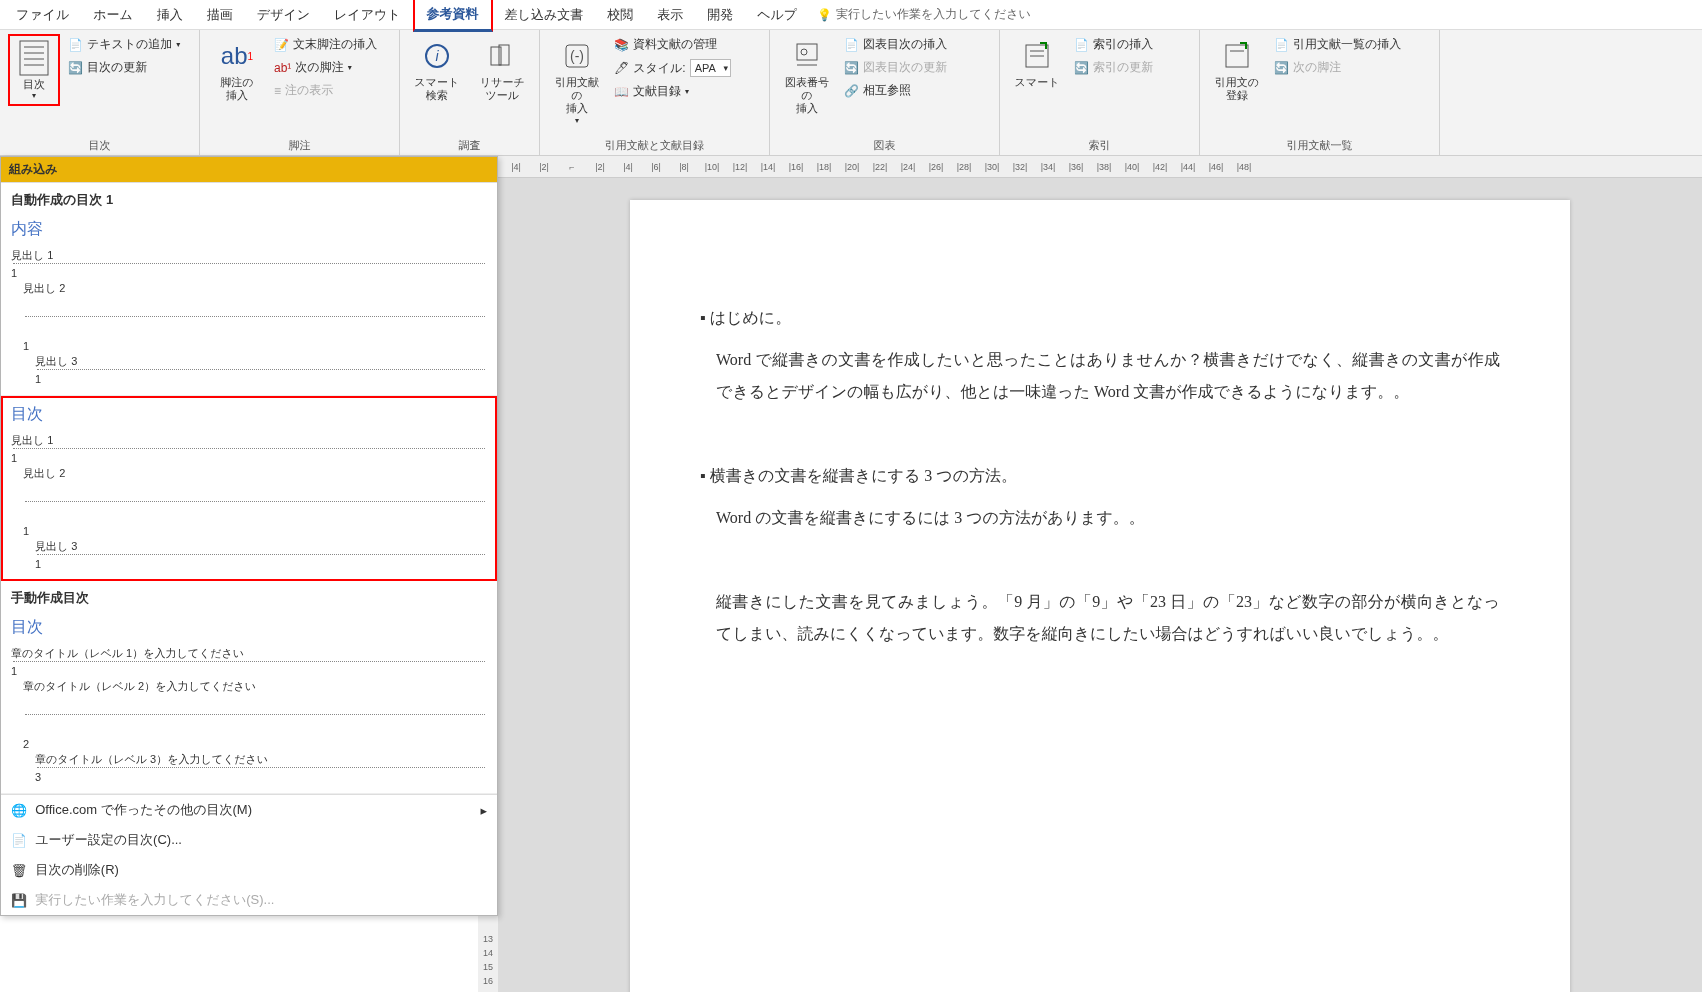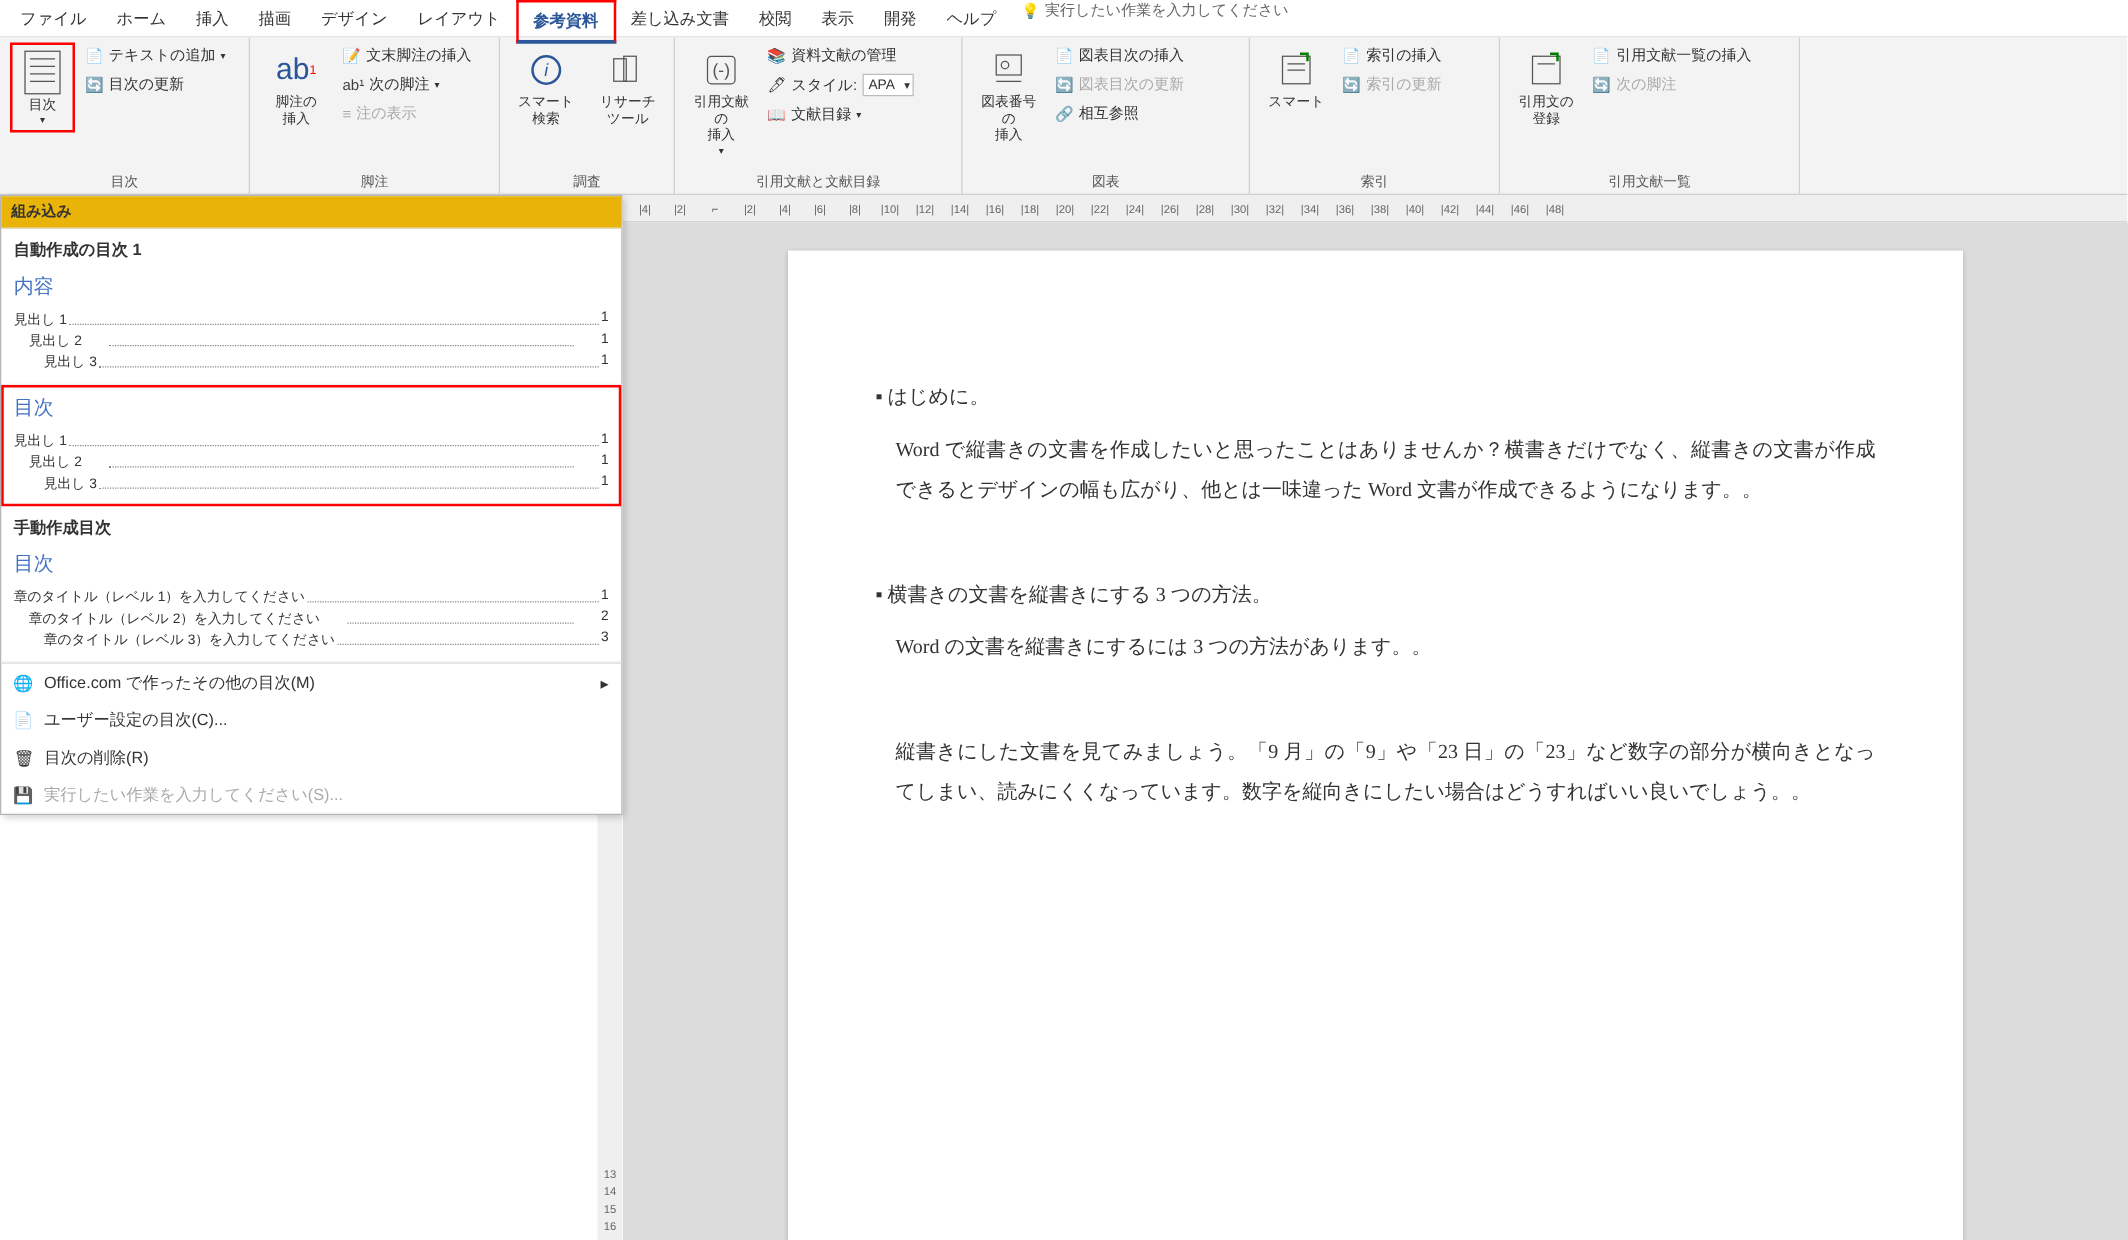--- a/index.html
+++ b/index.html
@@ -1,19 +1,19 @@
 <!DOCTYPE html>
 <html><head>
 <meta charset="utf-8">
 <style>
 * { margin: 0; padding: 0; box-sizing: border-box; font-family: "Yu Gothic UI", "Meiryo", sans-serif; }
 body { background: #fff; font-size: 12px; color: #333; overflow: hidden; width: 1702px; height: 992px; position: relative; }
 
 
-.menubar { display: flex; align-items: flex-start; height: 30px; background: #fff; border-bottom: 1px solid #ddd; padding: 0 4px; }
+.menubar { display: flex; align-items: center; height: 30px; background: #fff; border-bottom: 1px solid #ddd; padding: 0 4px; }
 .menubar .tab { padding: 6px 12px; cursor: pointer; font-size: 13px; }
 .menubar .tab.active { color: #2b579a; font-weight: bold; border-bottom: 3px solid #2b579a; }
 .red-box-tab { border: 2px solid red; }
 .search-area { display: flex; align-items: center; margin-left: 8px; color: #666; }
 .search-area .icon { margin-right: 4px; }
 
 
 .ribbon { display: flex; background: #f3f3f3; border-bottom: 1px solid #cfcfcf; height: 126px; }
 .ribbon-group { border-right: 1px solid #d0d0d0; padding: 4px 8px 2px 8px; display: flex; flex-direction: column; justify-content: space-between; }
 .ribbon-group-body { display: flex; align-items: flex-start; gap: 8px; flex: 1; }
@@ -25,21 +25,21 @@
 .small-row.disabled { color: #aaa; }
 .col { display: flex; flex-direction: column; justify-content: flex-start; gap:2px; }
 .red-box-btn { border: 2px solid red; }
 
 
 .toc-dropdown { position: absolute; left: 0; top: 156px; width: 498px; background: #fff; border: 1px solid #b5b5b5; box-shadow: 2px 2px 6px rgba(0,0,0,0.2); z-index: 100; }
 .toc-section-header { background: #eab308; padding: 4px 8px; font-size: 12px; font-weight: bold; border-bottom: 1px solid #ddd; }
 .toc-item { padding: 8px 10px; border-bottom: 1px solid #eee; cursor:pointer;}
 .toc-item-title { font-size: 13px; font-weight: bold; margin-bottom: 10px; }
 .toc-heading { font-size: 16px; color: #4472c4; margin-bottom: 8px; }
-.toc-line { display: flex; font-size: 11px; margin: 2px 0; }
+.toc-line { display: flex; font-size: 11px; margin: 2px 0; flex-direction: column; }
 .toc-line .txt { white-space: nowrap; }
 .toc-line .dots { flex: 1; border-bottom: 1px dotted #888; margin: 0 2px 3px 2px; }
 .toc-line .pg { white-space: nowrap; }
 .toc-line.indent1 { padding-left: 12px; gap: 20px; }
 .toc-line.indent2 { padding-left: 24px; }
 .red-box-item { outline: 2px solid red; outline-offset: -2px; }
 .toc-menu-row { display:flex; align-items:center; gap:8px; padding: 6px 10px; font-size: 13px; cursor:pointer; }
 .toc-menu-row.disabled { color:#aaa; }
 .toc-menu-row .arrow { margin-left:auto; }
 .toc-menu-sep { border-top:1px solid #ddd; }
@@ -124,21 +124,21 @@
         <span class="icon-slot" style="font-size:24px;color:#2b579a">ab<sup style="color:red;font-size:10px">1</sup></span>
         <span class="lbl" style="white-space:pre-line">脚注の
 挿入</span>
       </div>
       <div class="col">
         <div class="small-row">
           <span>📝</span>
           <span>文末脚注の挿入</span>
         </div>
         <div class="small-row">
-          <span style="color:#404040">ab¹</span>
+          <span style="color:#b91c1c">ab¹</span>
           <span>次の脚注</span>
           <span style="font-size:8px">▾</span>
         </div>
         <div class="small-row disabled">
           <span>≡</span>
           <span>注の表示</span>
         </div>
       </div>
     </div>
     <div class="ribbon-group-label">脚注</div>

